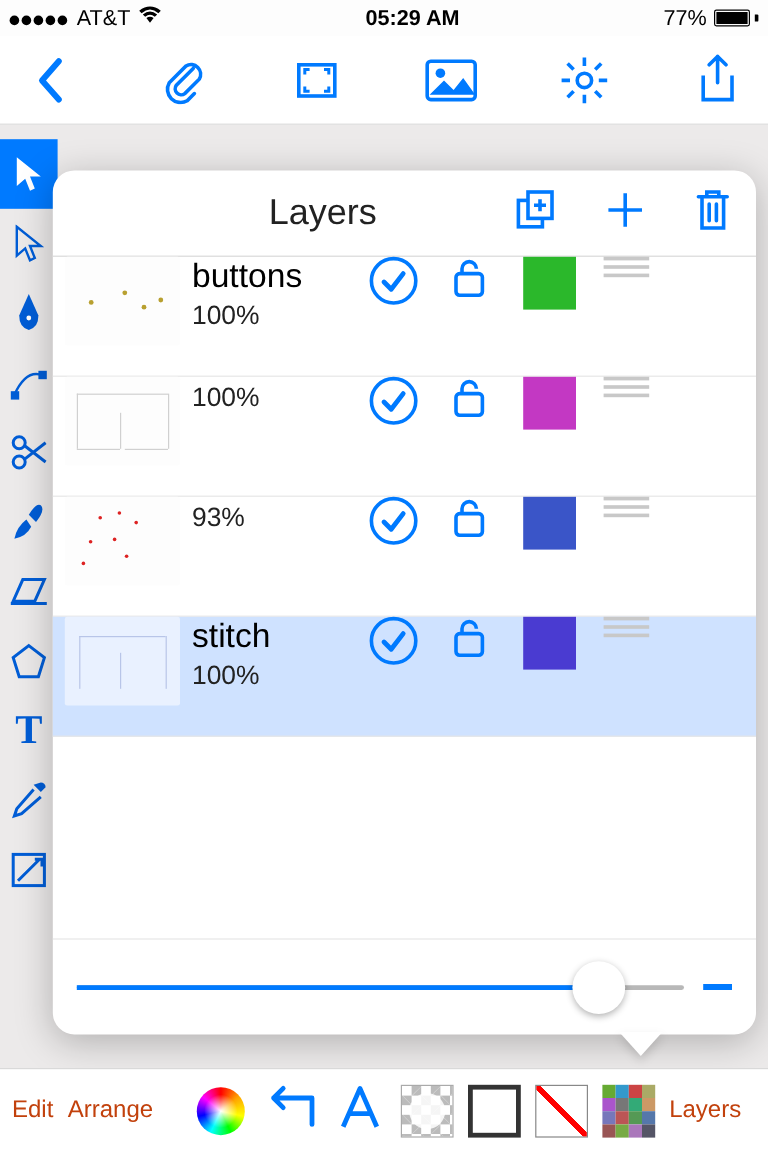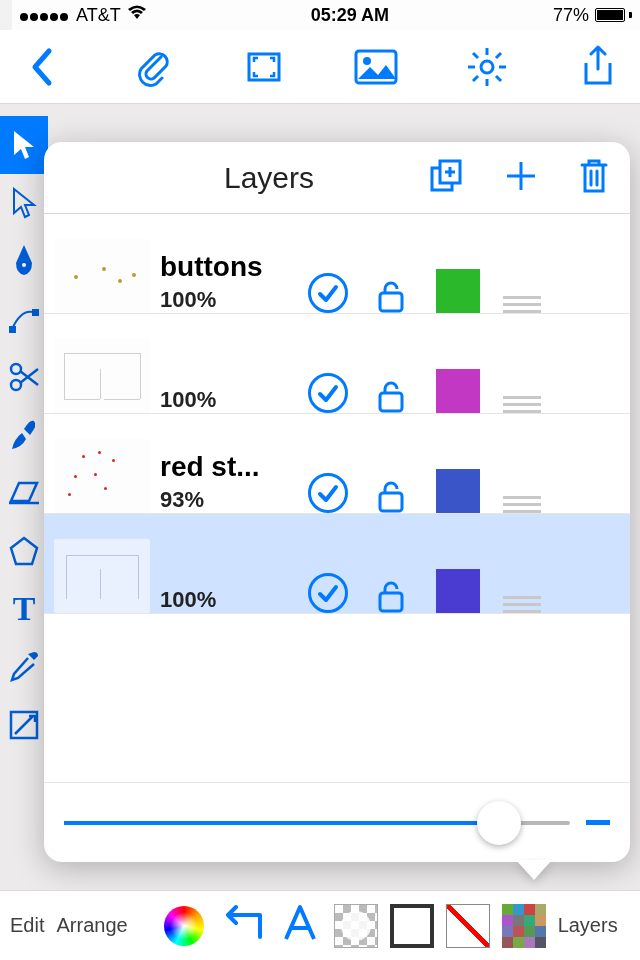--- a/index.html
+++ b/index.html
@@ -7,21 +7,21 @@
     width: 640px; height: 960px;
     font-family: -apple-system, "Helvetica Neue", Arial, sans-serif;
     background: #f2f2f2;
     position: relative;
     overflow: hidden;
   }
   
   .status-bar {
     height: 30px; background: #fdfdfd;
     display: flex; align-items: center; justify-content: space-between;
-    padding: 0 8px; font-size: 18px; font-weight: 500; color:#000;margin-left:12px;
+    padding: 0 8px; font-size: 18px; font-weight: 500; color:#000;
   }
   .status-left, .status-right { display:flex; align-items:center; gap:6px;}
   .dots span { display:inline-block; width:8px; height:8px; border-radius:50%; background:#000; margin-right:2px;}
   .wifi { font-size:18px;}
   .battery { display:flex; align-items:center; gap:4px;}
   .battery-body { width:30px; height:14px; border:1.5px solid #000; border-radius:2px; position:relative;}
   .battery-fill { position:absolute; left:1px; top:1px; bottom:1px; width:26px; background:#000;}
   .battery-tip { width:3px; height:6px; background:#000; border-radius:0 1px 1px 0;}
   
   .top-toolbar {
@@ -58,21 +58,21 @@
     filter: drop-shadow(0 4px 4px rgba(0,0,0,0.15));
   }
   .popover-header {
     height:72px; border-bottom:1px solid #d9d9d9;
     display:flex; align-items:center; justify-content:flex-end; padding:0 20px;
     gap:40px;
   }
   .popover-title { font-size:30px; color:#222; margin-right:auto; margin-left:160px;}
   .layer-row {
     height:100px; border-bottom:1px solid #e6e6e6;
-    display:flex; align-items:flex-end; padding:0 18px 0 10px; gap:10px;font-weight:bold;
+    display:flex; align-items:flex-start; padding:0 18px 0 10px; gap:10px;
   }
   .layer-row.selected { background:#cfe2ff;}
   .thumb { width:96px; height:74px; border-radius:2px; background:#fdfdfd; position:relative;}
   .layer-text { flex:0 0 130px; overflow:hidden;}
   .layer-name { font-size:28px; color:#000; white-space:nowrap; overflow:hidden; text-overflow:ellipsis;}
   .layer-opacity { font-size:22px; color:#222; margin-top:4px;}
   .check { width:40px; height:40px; border:3px solid #007aff; border-radius:50%; display:flex; align-items:center; justify-content:center; color:#007aff; margin:0 8px;}
   .lock { width:34px; height:34px; display:flex; align-items:center; justify-content:center; color:#007aff; margin:0 8px;}
   .swatch { width:44px; height:44px; margin:0 10px;}
   .grip { width:44px; display:flex; flex-direction:column; gap:4px; align-items:center;}
@@ -85,21 +85,21 @@
   .slider-fill { position:absolute; left:0; top:0; bottom:0; width:86%; background:#007aff;}
   .slider-thumb { position:absolute; top:50%; left:86%; transform:translate(-50%,-50%); width:44px; height:44px; border-radius:50%; background:#fff; box-shadow:0 2px 6px rgba(0,0,0,0.3);}
   .minus-line { width:24px; height:5px; background:#007aff;}
   
   .bottom-bar {
     position:absolute; left:0; right:0; bottom:0; height:70px; background:#fff;
     border-top:1px solid #d9d9d9;
     display:flex; align-items:center; padding:0 10px; gap:12px;
     font-size:20px;
   }
-  .bottom-bar .txt-btn { color:#404040; }
+  .bottom-bar .txt-btn { color:#c2410c; }
   .color-wheel-icon {
     width:40px; height:40px; border-radius:50%;
     background: conic-gradient(red,orange,yellow,lime,cyan,blue,magenta,red);
     position:relative;
   }
   .color-wheel-icon::after{content:"";position:absolute;inset:6px;border-radius:50%;background:radial-gradient(circle,#fff 0%,rgba(255,255,255,0) 70%);}
   .checker {
     width:44px; height:44px;
     background-image:
       linear-gradient(45deg,#bbb 25%,transparent 25%),
@@ -350,21 +350,20 @@
     <div class="thumb">
       <span class="dot" style="background:#d22;left:28px;top:16px;width:3px;height:3px"></span>
       <span class="dot" style="background:#d22;left:44px;top:12px;width:3px;height:3px"></span>
       <span class="dot" style="background:#d22;left:58px;top:20px;width:3px;height:3px"></span>
       <span class="dot" style="background:#d22;left:20px;top:36px;width:3px;height:3px"></span>
       <span class="dot" style="background:#d22;left:40px;top:34px;width:3px;height:3px"></span>
       <span class="dot" style="background:#d22;left:14px;top:54px;width:3px;height:3px"></span>
       <span class="dot" style="background:#d22;left:50px;top:48px;width:3px;height:3px"></span>
     </div>
     <div class="layer-text">
-      <div class="layer-name">red st...</div>
       <div class="layer-opacity">93%</div>
     </div>
     <div class="check">
         <svg width="24" height="24" viewBox="0 0 24 24">
           <polyline points="4,13 10,19 20,6" fill="none" stroke="#007aff" stroke-width="4" stroke-linecap="round" stroke-linejoin="round"></polyline>
         </svg>
       </div>
     <div class="lock">
         <svg width="30" height="34" viewBox="0 0 30 34">
           <rect x="4" y="14" width="22" height="18" rx="3" fill="none" stroke="#007aff" stroke-width="3"></rect>
@@ -380,20 +379,21 @@
   </div>
 
   <div class="layer-row selected">
     <div class="thumb" style="background:#e9f1ff">
       <div class="line" style="left:12px;top:16px;width:72px;background:#b8c5e8"></div>
       <div class="line" style="left:12px;top:16px;width:1px;height:44px;background:#b8c5e8"></div>
       <div class="line" style="left:84px;top:16px;width:1px;height:44px;background:#b8c5e8"></div>
       <div class="line" style="left:46px;top:30px;width:1px;height:30px;background:#b8c5e8"></div>
     </div>
     <div class="layer-text">
+      <div class="layer-name">stitch</div>
       <div class="layer-opacity">100%</div>
     </div>
     <div class="check">
         <svg width="24" height="24" viewBox="0 0 24 24">
           <polyline points="4,13 10,19 20,6" fill="none" stroke="#007aff" stroke-width="4" stroke-linecap="round" stroke-linejoin="round"></polyline>
         </svg>
       </div>
     <div class="lock">
         <svg width="30" height="34" viewBox="0 0 30 34">
           <rect x="4" y="14" width="22" height="18" rx="3" fill="none" stroke="#007aff" stroke-width="3"></rect>

